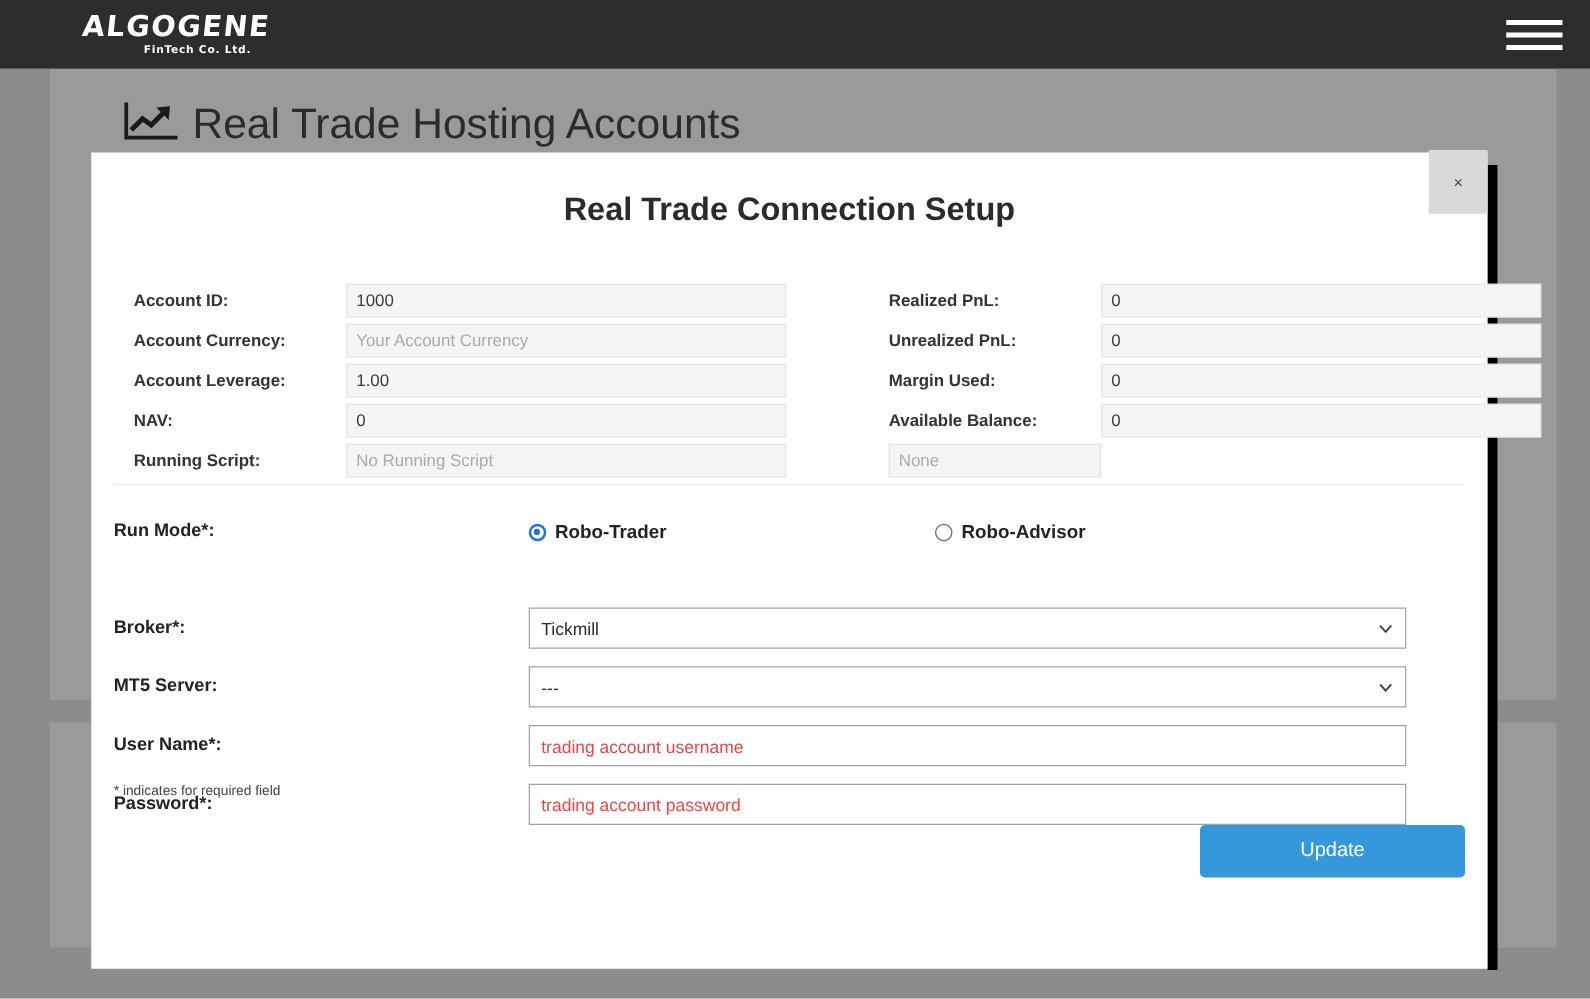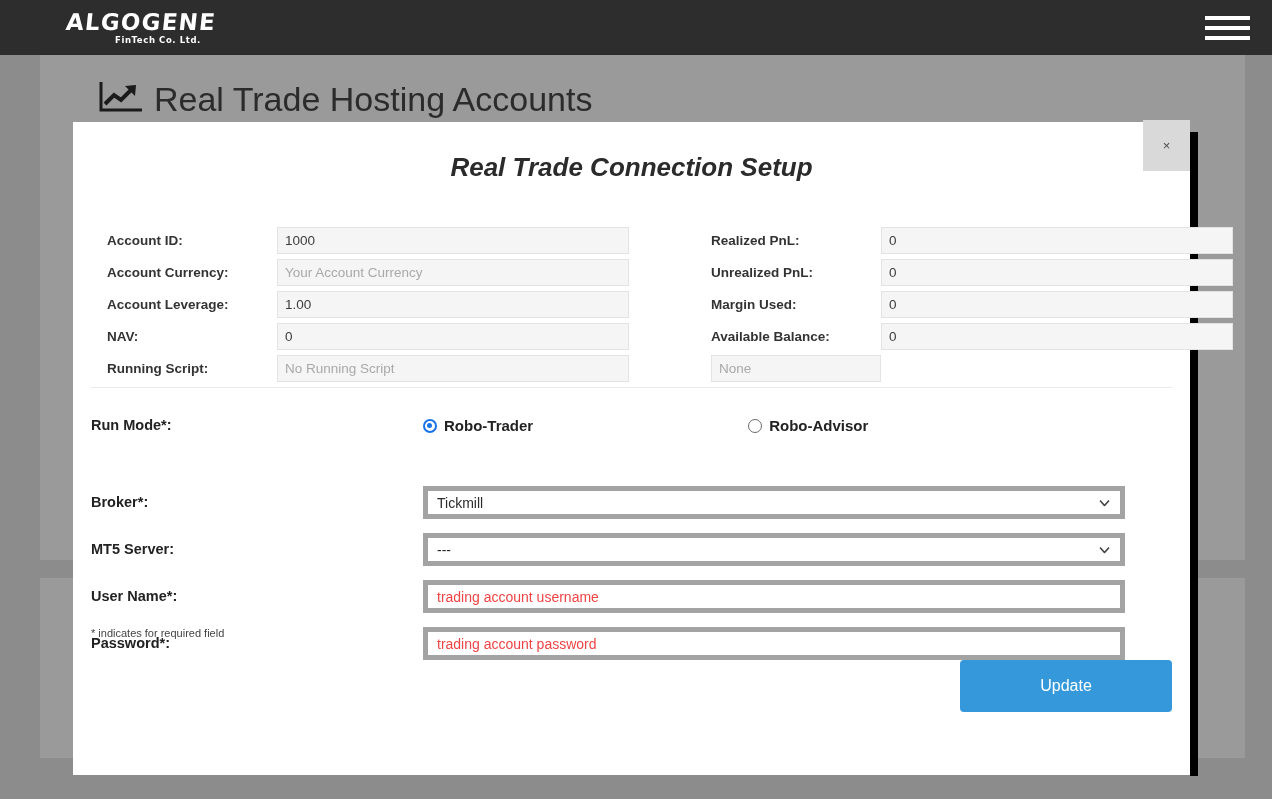--- a/index.html
+++ b/index.html
@@ -120,21 +120,20 @@
     line-height: 1;
   }
   .modal-title {
     position: absolute;
     left: 0; top: 30px;
     width: 1117px;
     text-align: center;
     font-size: 26px;
     font-weight: bold;
     color: #2b2b2b;
-    font-style: italic;
   }
 
   
   .info-grid {
     position: absolute;
     left: 34px; top: 105px;
     width: 1081px;
     display: grid;
     grid-template-columns: 170px 352px 82px 170px 352px;
     row-gap: 5px;
@@ -225,21 +224,21 @@
   }
   .bf-label {
     font-size: 14.5px;
     font-weight: bold;
     color: #222222;
     line-height: 33px;
     white-space: nowrap;
   }
   .bf-select, .bf-input {
     height: 33px;
-    border: 5px solid #a3a3a3;
+    border: 1px solid #a3a3a3;
     background: #ffffff;
     font-size: 14px;
     color: #2b2b2b;
     padding: 0 9px;
     font-family: "Liberation Sans", sans-serif;
     width: 100%;
     outline: none;
     display: flex;
     align-items: center;
     position: relative;
@@ -257,21 +256,21 @@
   
   .required-note {
     position: absolute;
     left: 18px; top: 505px;
     font-size: 11px;
     color: #444444;
   }
   .update-btn {
     position: absolute;
     left: 887px; top: 538px;
-    width: 212px; height: 52px;
+    width: 212px; height: 42px;
     background: #3498db;
     border: none;
     border-radius: 4px;
     color: #ffffff;
     font-size: 16px;
     font-family: "Liberation Sans", sans-serif;
     cursor: pointer;
   }
 </style>
 </head>

